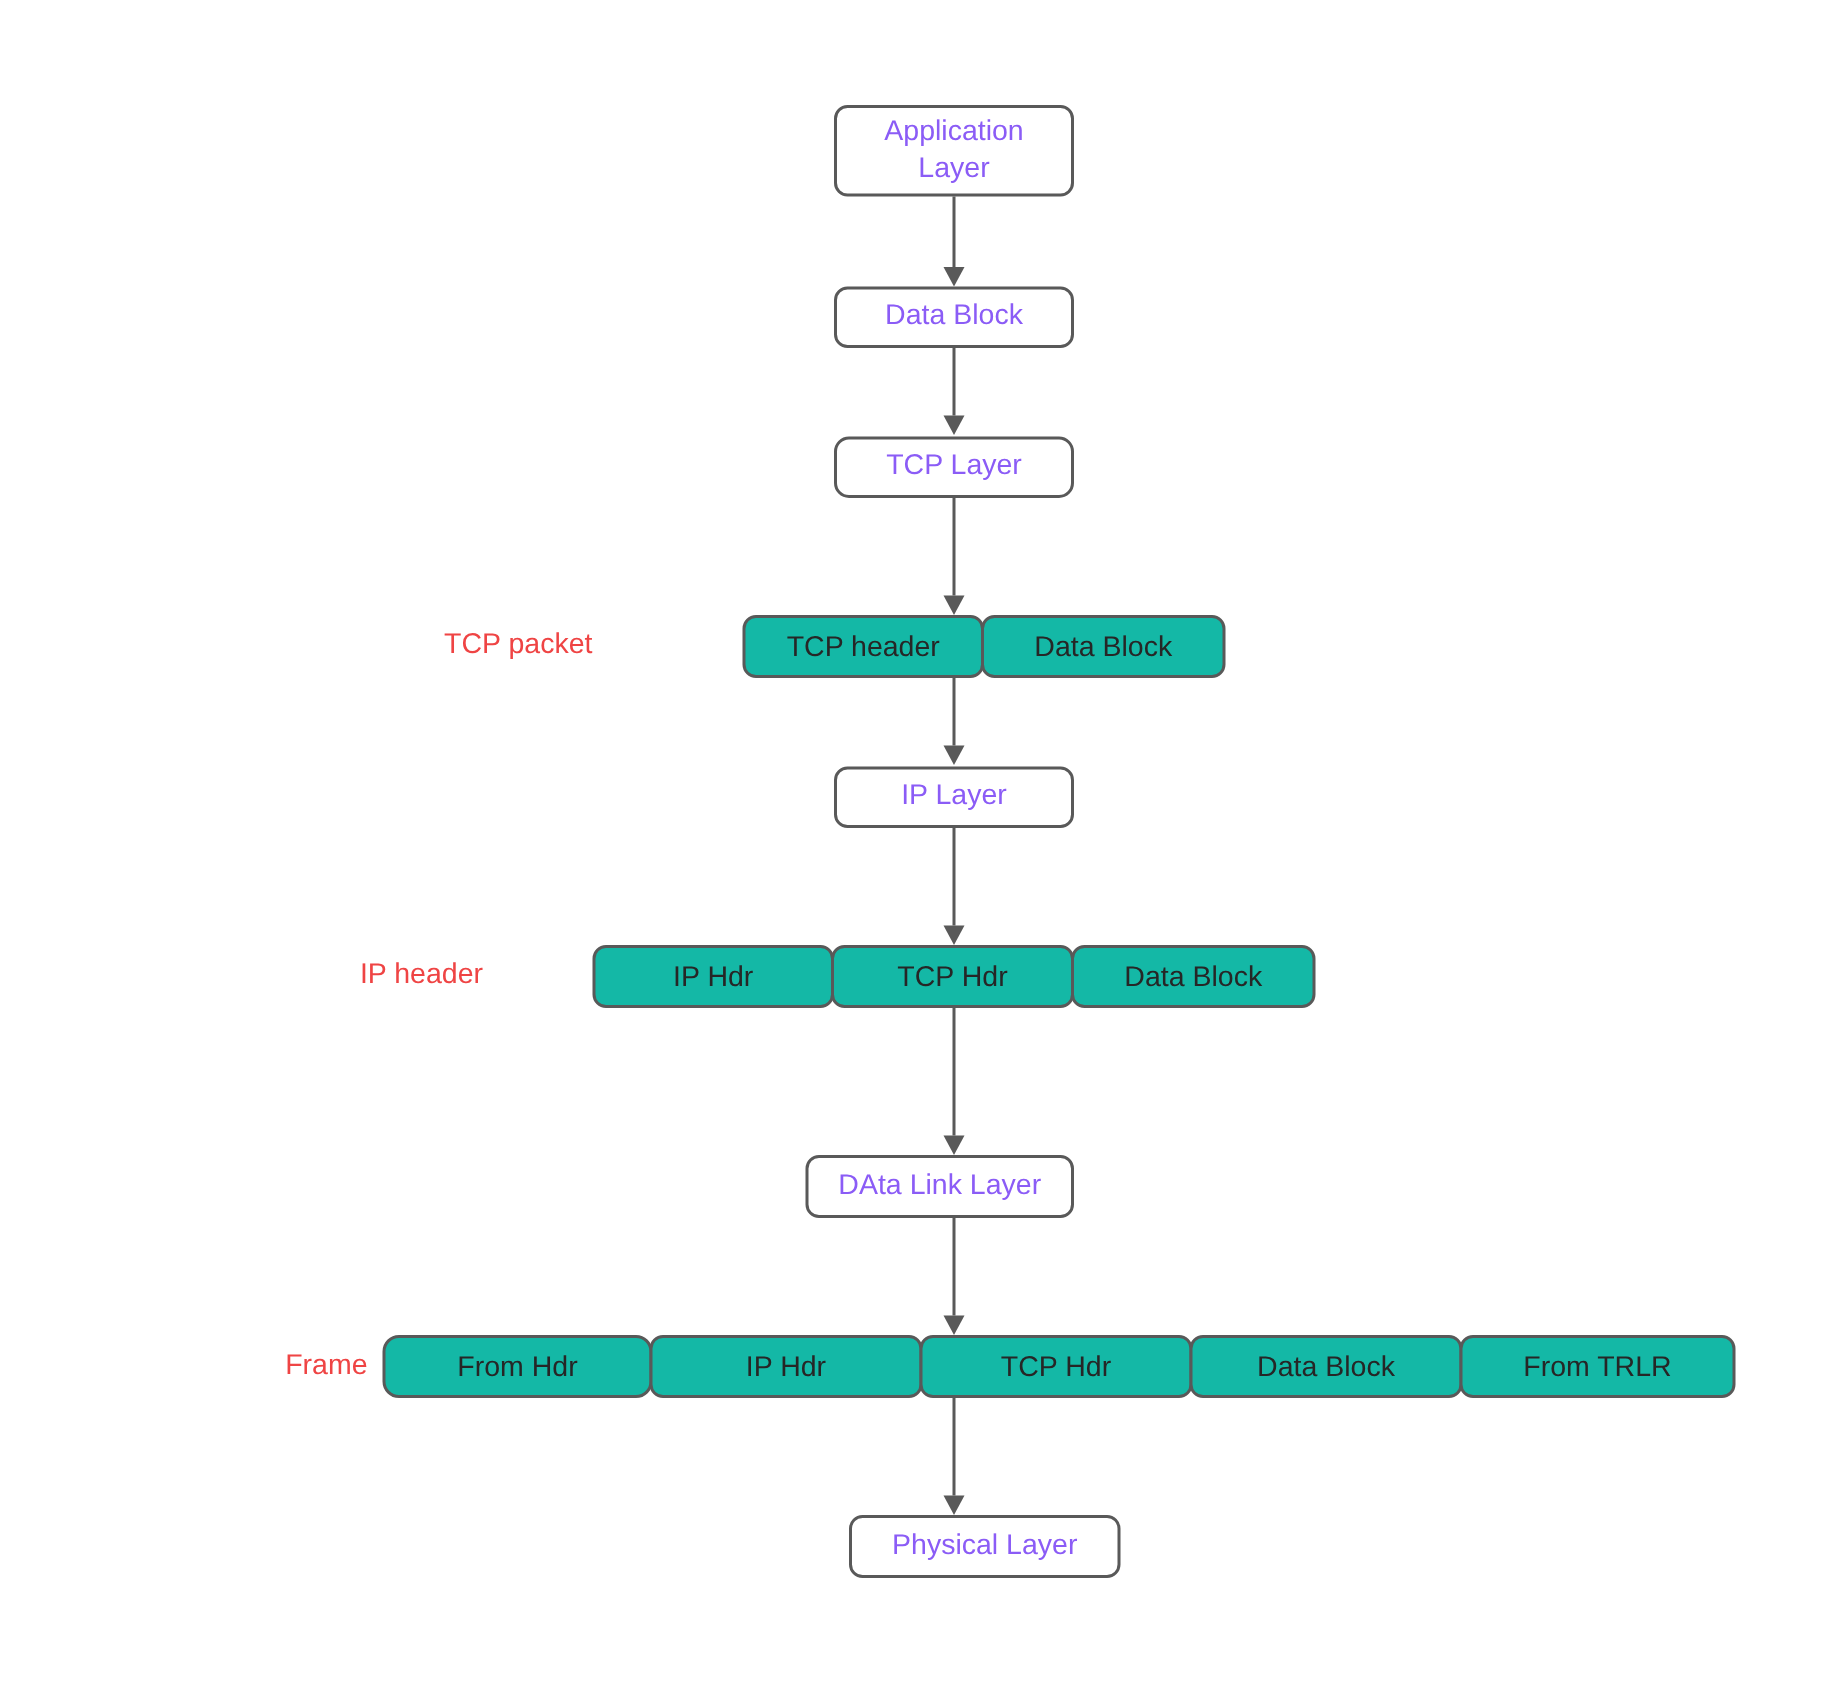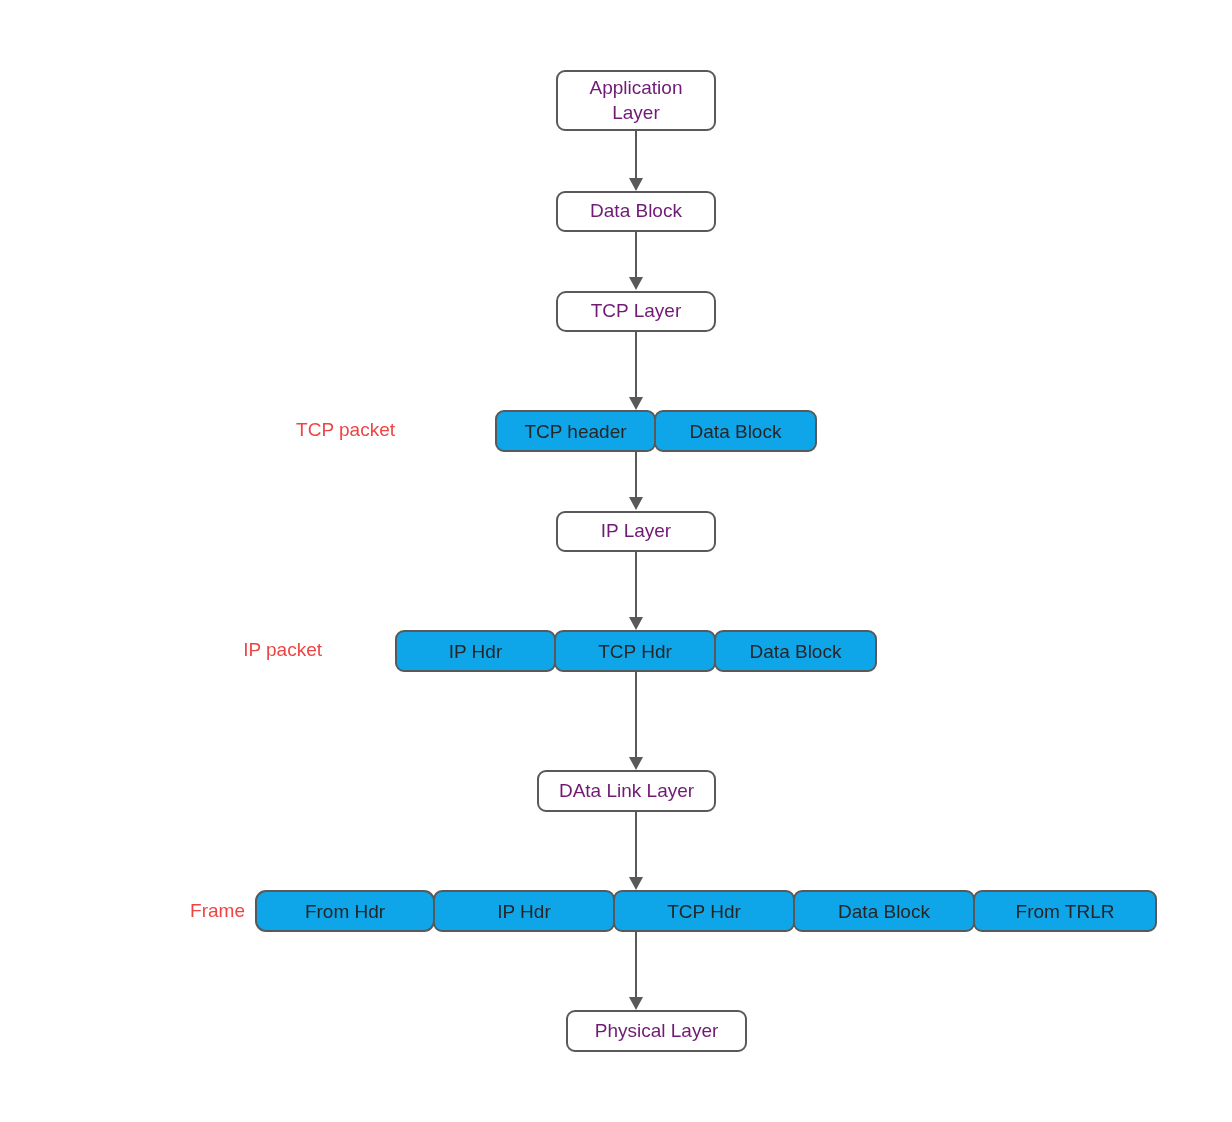--- a/index.html
+++ b/index.html
@@ -23,21 +23,21 @@
     height: 1122px;
   }
 
   
   .node {
     position: absolute;
     box-sizing: border-box;
     border: 2px solid #595959;
     border-radius: 9px;
     background: #ffffff;
-    color: #701a75;
+    color: #8b5cf6;
     font-size: 19px;
     line-height: 1.28;
     display: flex;
     align-items: center;
     justify-content: center;
     text-align: center;
     white-space: pre-line;
     z-index: 3;
   }
 
@@ -55,21 +55,21 @@
   
   .strip {
     position: absolute;
     display: flex;
     z-index: 3;
   }
   .strip .seg {
     box-sizing: border-box;
     border: 2px solid #595959;
     border-radius: 9px;
-    background: #0ea5e9;
+    background: #14b8a6;
     color: #262626;
     font-size: 19px;
     line-height: 1;
     display: flex;
     align-items: center;
     justify-content: center;
     text-align: center;
     white-space: nowrap;
     height: 100%;
   }
@@ -157,21 +157,21 @@
 
   <div class="node" style="left:566px; top:1010px; width:181px; height:42px;">Physical Layer</div>
 
   <div class="band-label" style="left:195px; top:420px; width:200px;">TCP packet</div>
 
   <div class="strip" style="left:495px; top:410px; width:322px; height:42px;">
     <div class="seg" style="width:161px;">TCP header</div>
     <div class="seg" style="width:163px;">Data Block</div>
   </div>
 
-  <div class="band-label" style="left:122px; top:640px; width:200px;">IP packet</div>
+  <div class="band-label" style="left:122px; top:640px; width:200px;">IP header</div>
 
   <div class="strip" style="left:395px; top:630px; width:482px; height:42px;">
     <div class="seg" style="width:161px;">IP Hdr</div>
     <div class="seg" style="width:162px;">TCP Hdr</div>
     <div class="seg" style="width:163px;">Data Block</div>
   </div>
 
   <div class="band-label" style="left:45px; top:901px; width:200px;">Frame</div>
 
   <div class="strip" style="left:255px; top:890px; width:902px; height:42px;">

